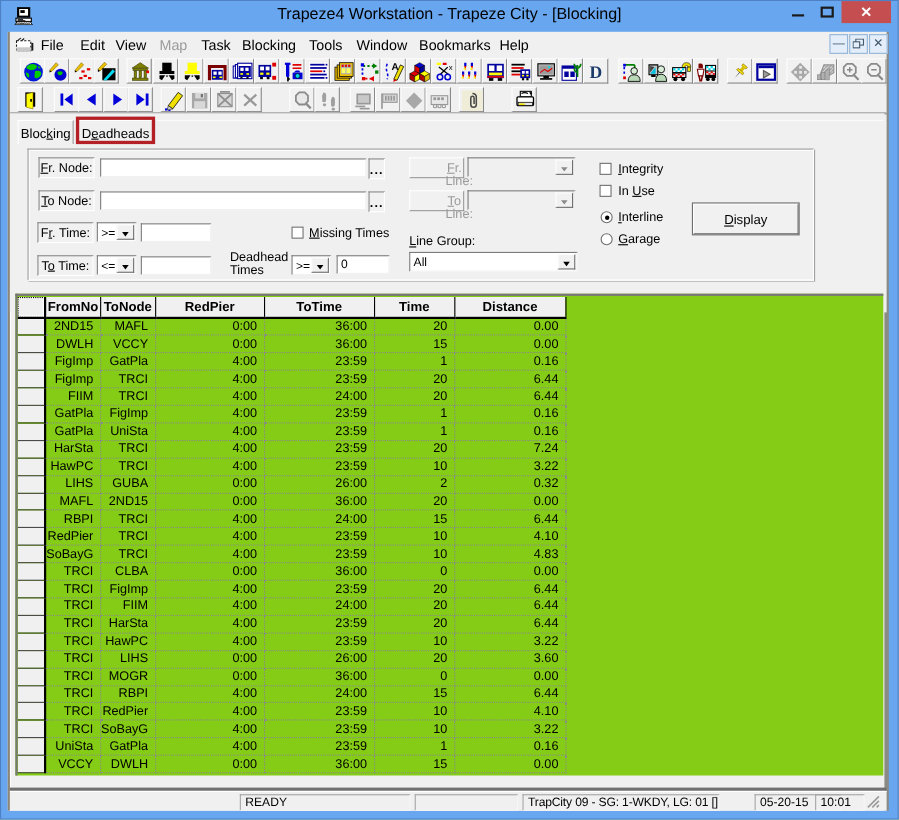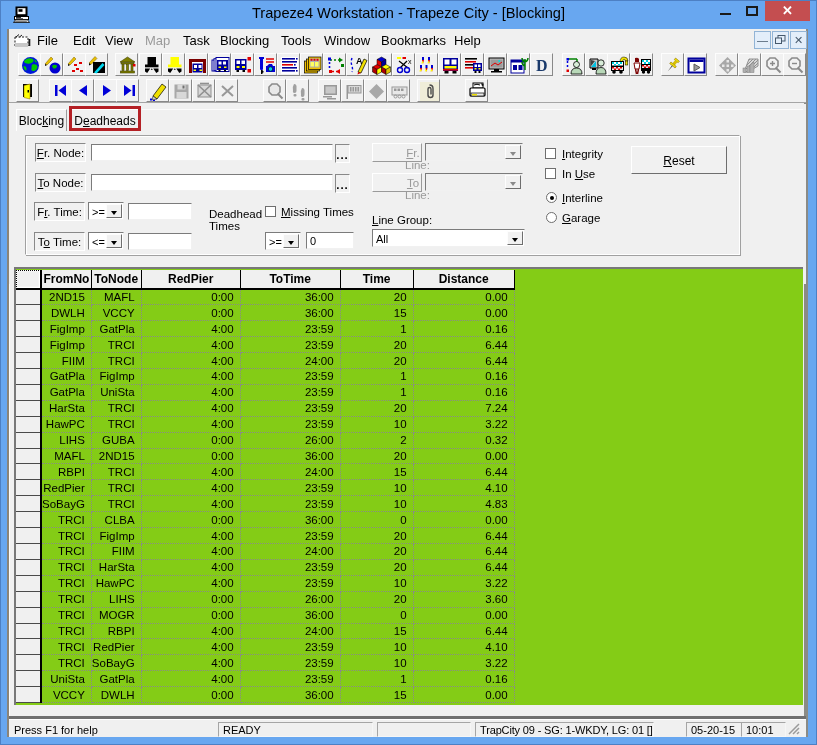--- a/index.html
+++ b/index.html
@@ -704,21 +704,21 @@
         </div>
       <div class="tfield" style="left:102px;top:67px;width:64px"></div>
       <div class="lblbtn" style="left:8px;top:96px;width:51px">T<u>o</u> Time:</div>
       <div class="combo" style="left:62px;top:96px;width:36px">
           <span style="position:absolute;left:3px;top:3px">&lt;=</span>
           <span class="arr"></span>
         </div>
       <div class="tfield" style="left:102px;top:97px;width:64px"></div>
       <div class="cb" style="left:239px;top:70px"></div>
       <div class="flbl" style="left:255px;top:70px"><u>M</u>issing Times</div>
-      <div class="flbl" style="left:183px;top:72px">Deadhead<br>Times</div>
+      <div class="flbl" style="left:183px;top:92px">Deadhead<br>Times</div>
       <div class="combo" style="left:239px;top:96px;width:36px">
           <span style="position:absolute;left:3px;top:3px">&gt;=</span>
           <span class="arr"></span>
         </div>
       <div class="tfield" style="left:280px;top:96px;width:48px">0</div>
       <div class="lblbtn dis" style="left:346px;top:7px;width:50px"><u>F</u>r. Line:</div>
       <div class="combo dis" style="left:399px;top:7px;width:98px">
           <span class="arr"></span>
         </div>
       <div class="lblbtn dis" style="left:346px;top:37px;width:50px"><u>T</u>o Line:</div>
@@ -733,21 +733,21 @@
       <div class="cb" style="left:519px;top:12px"></div>
       <div class="flbl" style="left:536px;top:12px"><u>I</u>ntegrity</div>
       <div class="cb" style="left:519px;top:32px"></div>
       <div class="flbl" style="left:536px;top:32px">In <u>U</u>se</div>
       <div class="radio" style="left:520px;top:56px">
           <span style="position:absolute;left:2.5px;top:2.5px;width:4px;height:4px;border-radius:50%;background:#000"></span>
         </div>
       <div class="flbl" style="left:536px;top:56px"><u>I</u>nterline</div>
       <div class="radio" style="left:520px;top:76px"></div>
       <div class="flbl" style="left:536px;top:76px"><u>G</u>arage</div>
-      <div class="pushbtn" style="left:605px;top:10px"><u>R</u>eset</div>
+      <div class="pushbtn" style="left:604px;top:49px;outline:1px solid #6e6e6e"><u>D</u>isplay</div>
     </div>
   </div>
   <div id="tblc">
     <table class="grid" style="position:absolute;left:0;top:1px">
       <colgroup>
           <col style="width:25px">
           <col style="width:50px">
           <col style="width:49px">
           <col style="width:99px">
           <col style="width:100px">
@@ -998,21 +998,20 @@
             <td>0:00</td>
             <td>36:00</td>
             <td>15</td>
             <td>0.00</td>
           </tr>
       </tbody>
     </table>
   </div>
   <div id="bline" style="position:absolute;left:9px;top:716px;width:797px;height:3px;background:#707070"></div>
   <div id="status">
-    <div class="sp" style="left:0;width:205px;border-color:transparent">Press F1 for help</div>
     <div class="sp" style="left:209px;width:155px">READY</div>
     <div class="sp" style="left:368px;width:94px"></div>
     <div class="sp" style="left:466px;width:179px;letter-spacing:-0.15px">TrapCity 09 - SG: 1-WKDY, LG: 01 []</div>
     <div class="sp" style="left:677px;width:79px">05-20-15</div>
     <div class="sp" style="left:732px;width:45px">10:01</div>
     <svg width="12" height="12" style="position:absolute;right:6px;bottom:2px">
         <path d="M11 1 L1 11 M11 5 L5 11 M11 9 L9 11" stroke="#9b9b9b" stroke-width="1.5"></path>
       </svg>
   </div>
 </div>

